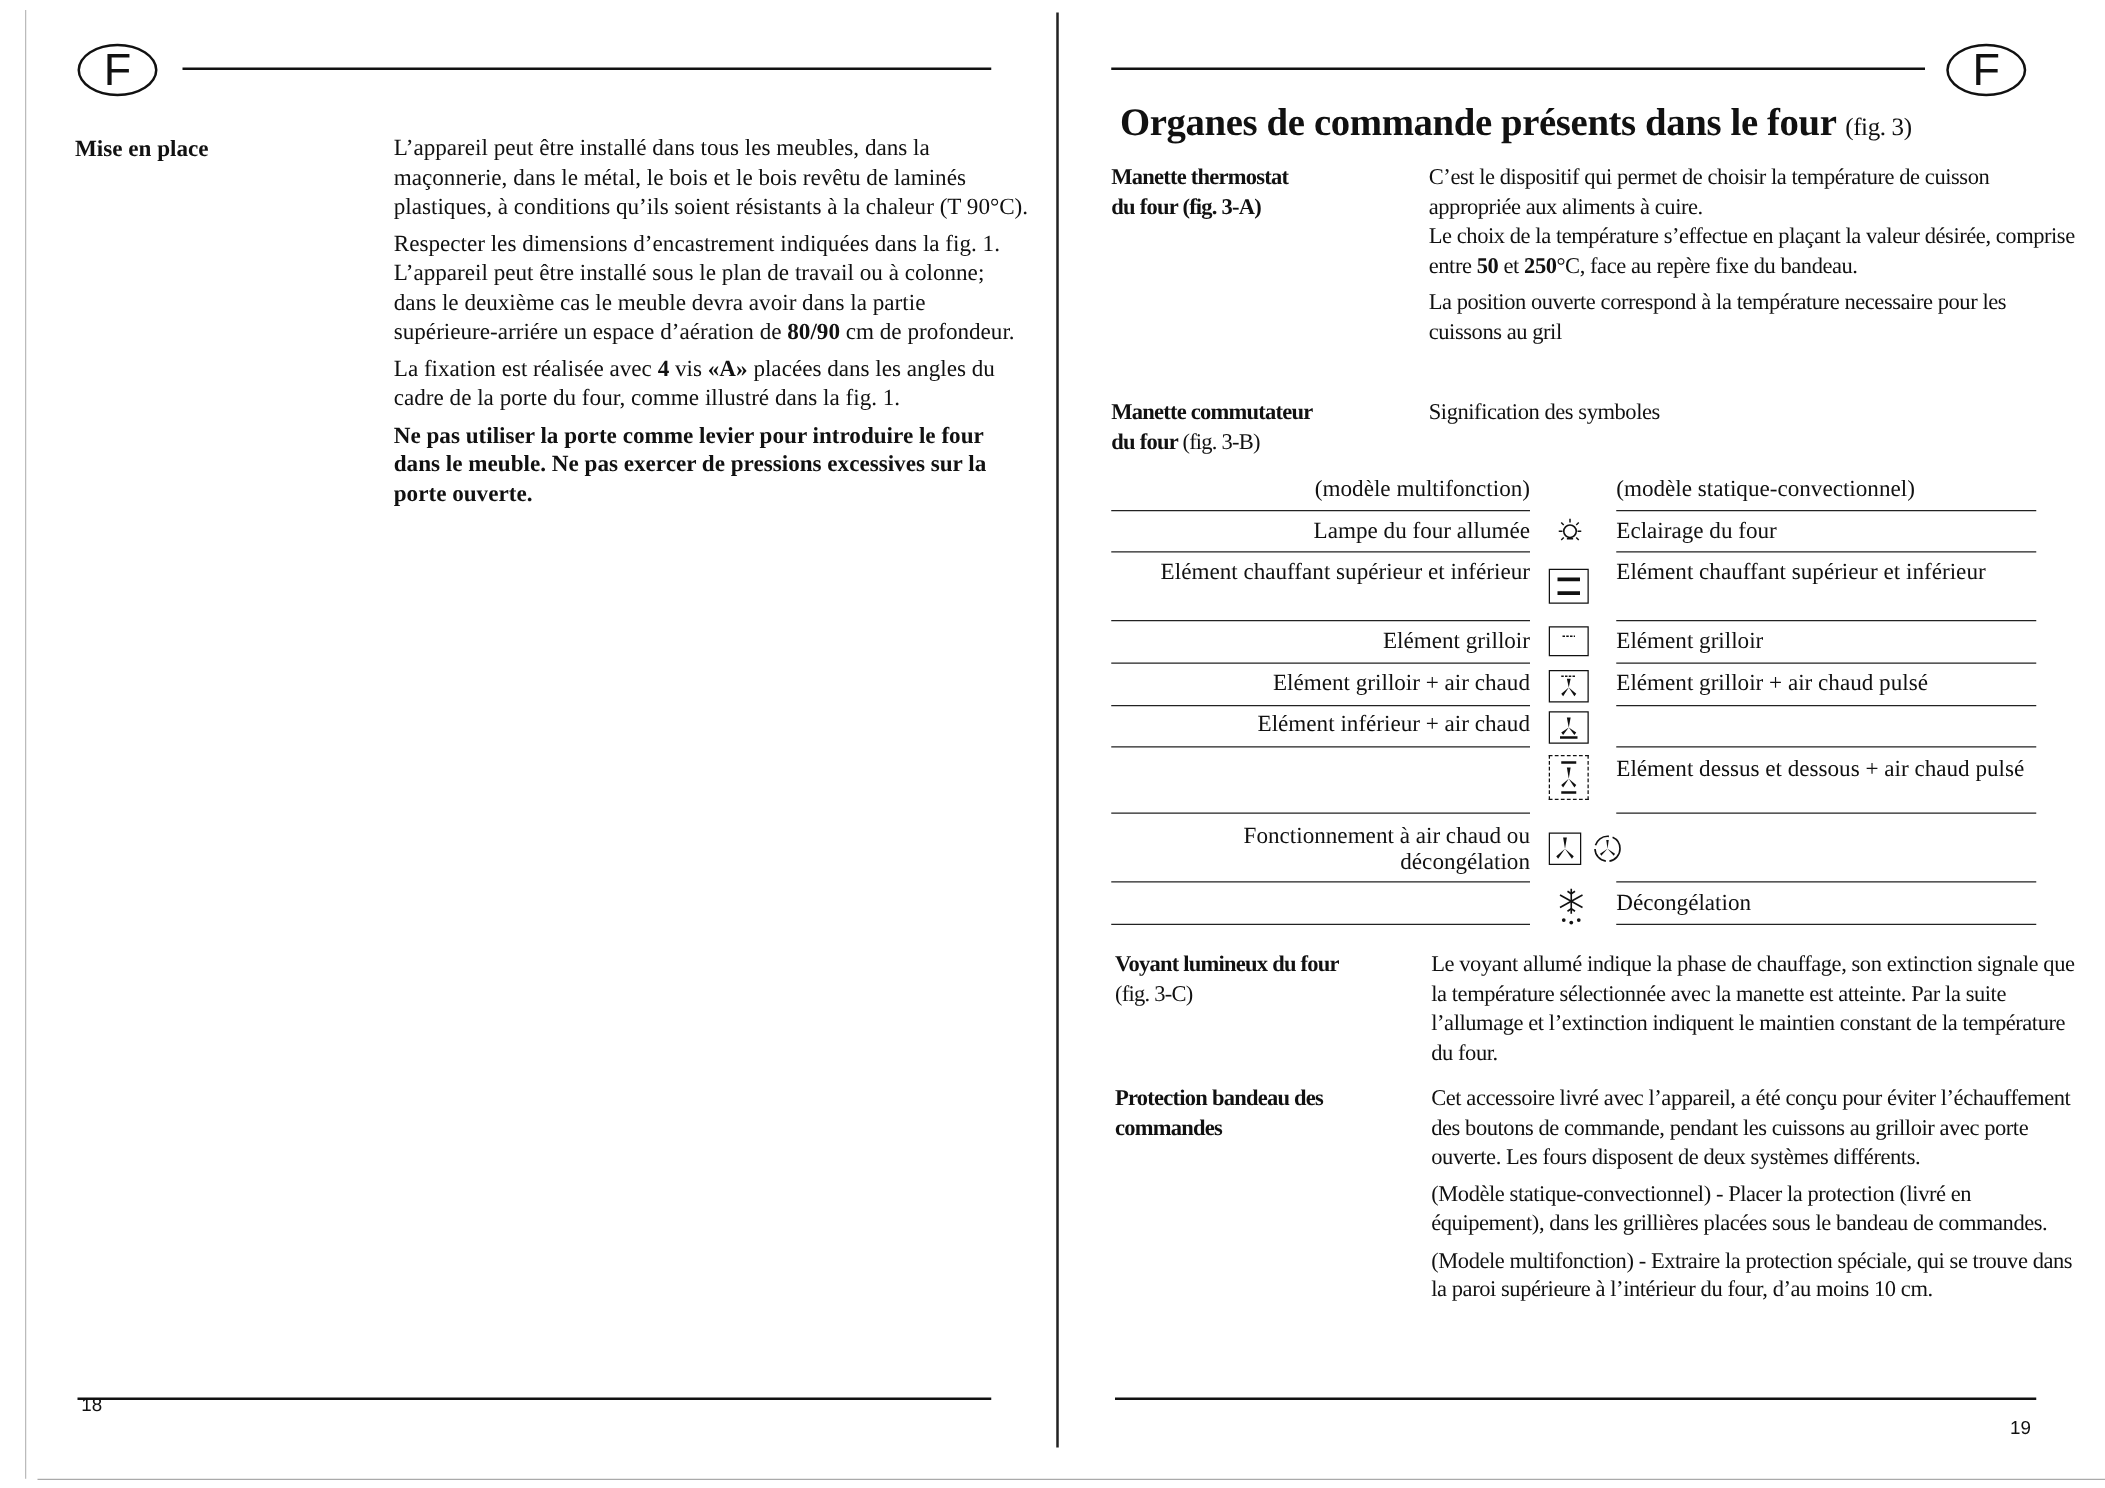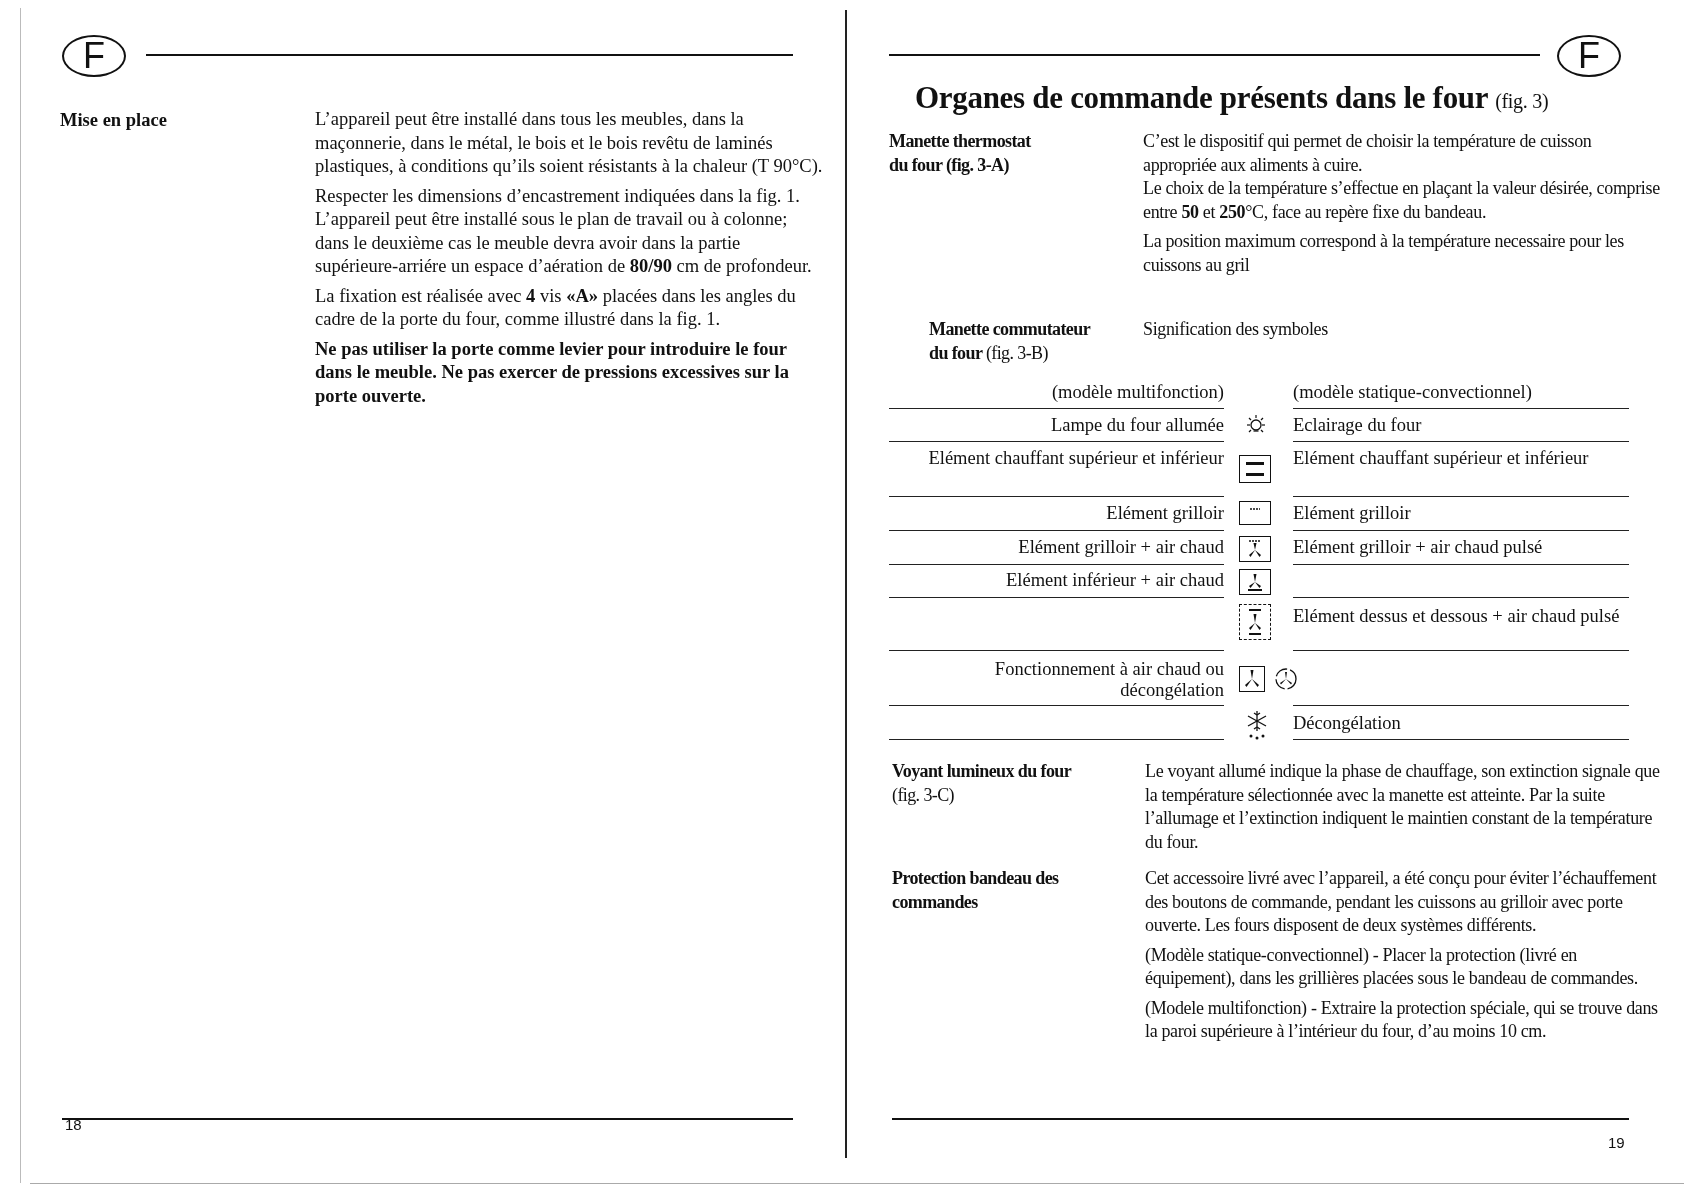--- a/index.html
+++ b/index.html
@@ -64,36 +64,36 @@
   <div class="abs rule" style="left:62px; top:1118px; width:731px;"></div>
   <div class="abs page-num" style="left:65px; top:1116px;">18</div>
 </div>
 
 <div>
   <div class="abs rule" style="left:889px; top:54px; width:651px;"></div>
   <div class="abs fmark" style="left:1557px; top:35px;">
       <span>F</span>
     </div>
 
-  <div class="abs title" style="left:915px; top:80px;">
+  <div class="abs title" style="left:896px; top:80px;">
     <span>Organes de commande présents dans le four</span>
     <span class="sub">(fig. 3)</span>
   </div>
 
   <div class="abs cond-label" style="left:889px; top:130px; width:220px;">
     <div>Manette thermostat</div>
     <div><span>du four</span> <span class="nb" style="font-weight:bold;">(fig. 3-A)</span></div>
   </div>
   <div class="abs body-text cond" style="left:1115px; top:130px; width:520px;">
     <p style="margin:0;">C’est le dispositif qui permet de choisir la température de cuisson appropriée aux aliments à cuire.</p>
     <p><span>Le choix de la température s’effectue en plaçant la valeur désirée, comprise entre </span><b>50</b><span> et </span><b>250</b><span>°C, face au repère fixe du bandeau.</span></p>
-    <p>La position maximum correspond à la température necessaire pour les cuissons au gril</p>
-  </div>
-
-  <div class="abs cond-label" style="left:889px; top:318px; width:220px;margin-left:40px;">
+    <p>La position ouverte correspond à la température necessaire pour les cuissons au gril</p>
+  </div>
+
+  <div class="abs cond-label" style="left:889px; top:318px; width:220px;">
     <div>Manette commutateur</div>
     <div><span>du four</span> <span style="font-weight:normal;">(fig. 3-B)</span></div>
   </div>
   <div class="abs body-text cond" style="left:1115px; top:318px;">Signification des symboles</div>
 
   <div>
 
     <div class="tbl-row" style="top:382px;">
       <div class="cell-left">(modèle multifonction)</div>
       <div class="cell-right">(modèle statique-convectionnel)</div>

